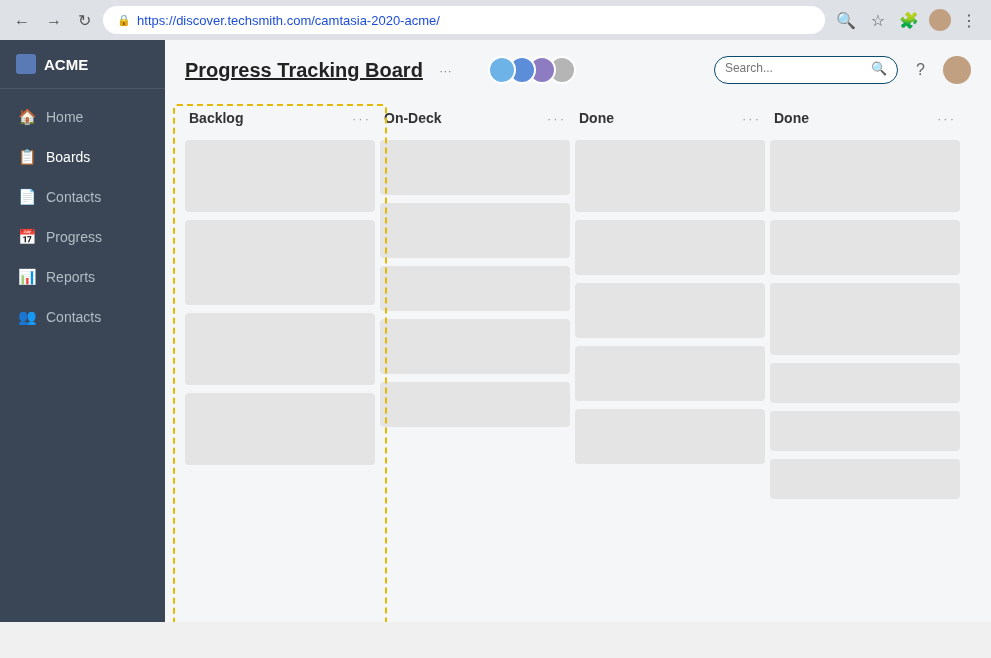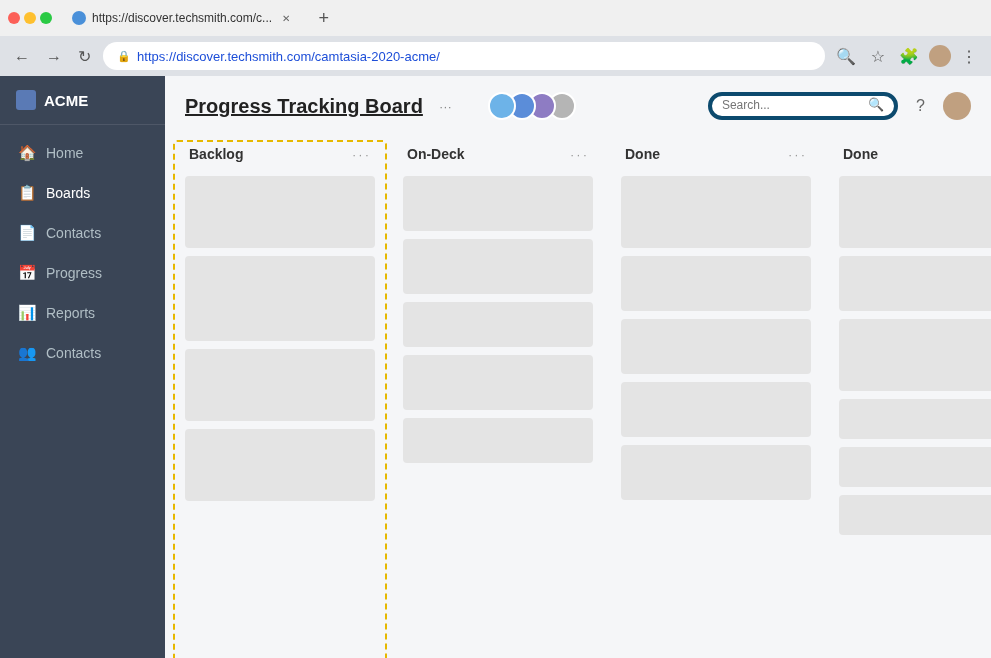--- a/index.html
+++ b/index.html
@@ -40,57 +40,44 @@
     
     .main-content { flex: 1; background: #f5f6f8; display: flex; flex-direction: column; overflow: hidden; }
 
     
     .page-header { display: flex; align-items: center; padding: 16px 20px 10px 20px; gap: 12px; background: #f5f6f8; }
     .page-title { font-size: 20px; font-weight: 700; color: #222; text-decoration: underline; }
     .page-menu-btn { font-size: 13px; color: #888; cursor: pointer; padding: 2px 4px; }
     .avatars-group { display: flex; margin-left: 20px; }
     .avatar-sm { width: 28px; height: 28px; border-radius: 50%; border: 2px solid white; margin-left: -8px; }
     .avatar-sm:first-child { margin-left: 0; }
-    .search-bar { margin-left: auto; display: flex; align-items: flex-end; background: white; border: 4px solid #0c4a6e; border-radius: 20px; padding: 4px 10px; height: 28px; gap: 6px; }
+    .search-bar { margin-left: auto; display: flex; align-items: flex-start; background: white; border: 1px solid #0c4a6e; border-radius: 20px; padding: 4px 10px; height: 28px; gap: 6px; }
     .search-input { border: none; outline: none; font-size: 12px; width: 140px; }
     .search-icon { color: #888; font-size: 13px; }
     .help-btn { background: none; border: none; font-size: 16px; color: #666; cursor: pointer; padding: 2px 6px; }
 
     
-    .board-area { flex: 1; overflow-x: auto; overflow-y: hidden; padding: 10px 20px 20px 20px; display: flex; gap: 28px; }
+    .board-area { flex: 1; overflow-x: auto; overflow-y: hidden; padding: 10px 20px 20px 20px; display: flex; gap: 5px; }
 
     
     .board-column { width: 190px; flex-shrink: 0; display: flex; flex-direction: column; gap: 8px; }
     .column-header { display: flex; align-items: center; justify-content: space-between; padding: 6px 4px; }
     .column-title { font-size: 14px; font-weight: 600; color: #333; }
     .column-menu { color: #999; font-size: 13px; cursor: pointer; letter-spacing: 2px; }
     .board-card { background: #e4e4e4; border-radius: 4px; height: 72px; width: 100%; }
 
     
     .backlog-wrapper { position: relative; width: 190px; flex-shrink: 0; }
     .backlog-dashed-border { position: absolute; top: 0; left: -12px; right: -12px; bottom: -60px; border: 2px dashed #e6b800; border-radius: 4px; pointer-events: none; z-index: 5; }
   </style>
 </head>
 <body>
 
 <div>
 
-  <div class="browser-titlebar">
-    <div class="browser-controls">
-      <button class="browser-btn btn-close"></button>
-      <button class="browser-btn btn-min"></button>
-      <button class="browser-btn btn-max"></button>
-    </div>
-    <div class="browser-tab">
-      <div class="tab-favicon"></div>
-      <span>https://discover.techsmith.com/c...</span>
-      <span class="tab-close">✕</span>
-    </div>
-    <span class="new-tab">+</span>
-  </div>
 
   <div class="browser-toolbar">
     <button class="nav-btn">←</button>
     <button class="nav-btn">→</button>
     <button class="nav-btn">↻</button>
     <div class="address-bar">
       <span class="address-lock">🔒</span>
       <span class="address-text">https://discover.techsmith.com/camtasia-2020-acme/</span>
     </div>
     <div class="toolbar-icons">

